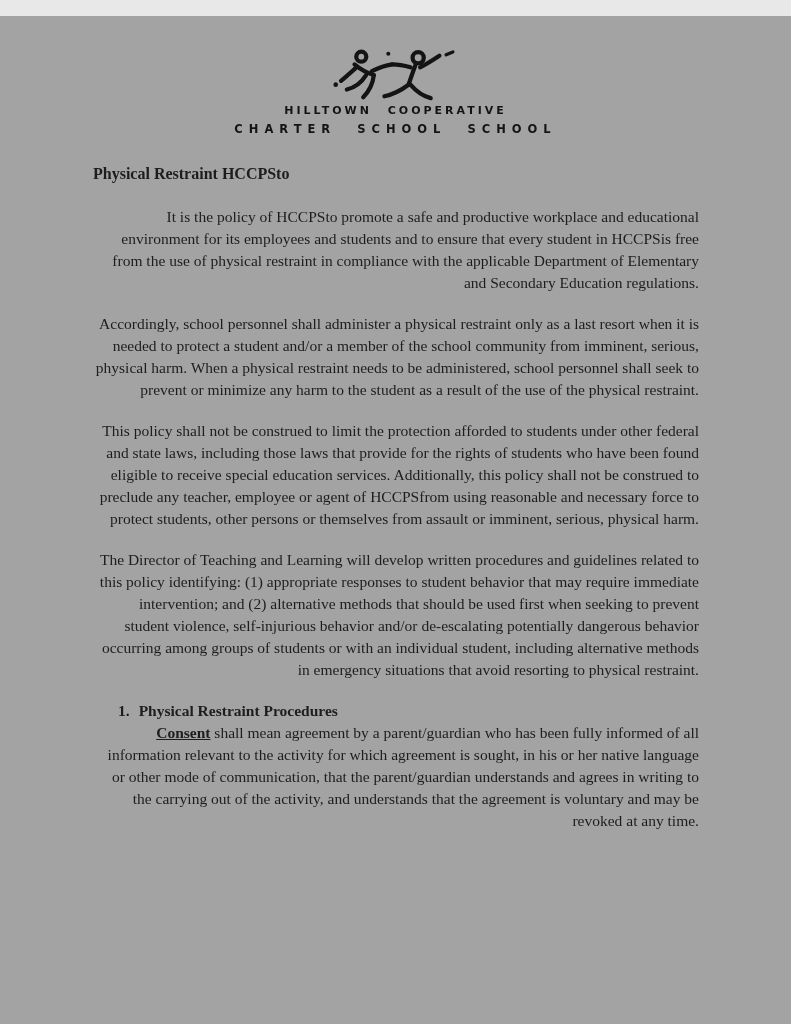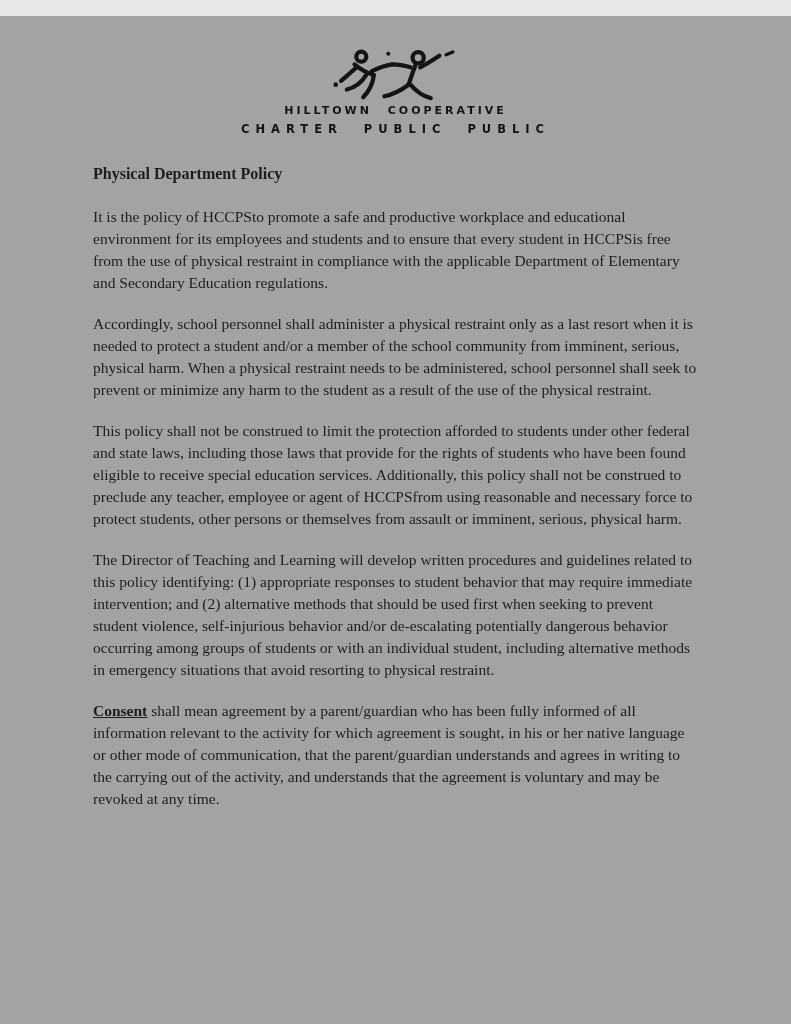--- a/index.html
+++ b/index.html
@@ -67,21 +67,21 @@
     margin-right: 9px;
   }
   .num-bold {
     font-weight: bold;
     margin-right: 9px;
   }
   .hd-bold { font-weight: bold; }
   .hd-italic { font-style: italic; }
   .doc p.body-para {
     margin: 0 0 19px 0;
-    text-align: left;
+    text-align: right;
   }
   .section-gap {
     margin-top: 16px;
   }
   .term {
     font-weight: bold;
     text-decoration: underline;
   }
 </style>
 </head>
@@ -108,34 +108,37 @@
         <path d="M85,37 C91,44 98,49 106,51"></path>
 
         <path d="M122,6 L129,3" stroke-width="3.4"></path>
       </g>
       <g fill="#141414" stroke="none">
         <circle cx="62" cy="5" r="2.1"></circle>
         <circle cx="7.5" cy="37" r="2.4"></circle>
       </g>
     </svg>
     <div class="school-name-line1">HILLTOWN COOPERATIVE</div>
-    <div class="school-name-line2">CHARTER PUBLIC PUBLIC</div>
+    <div class="school-name-line2">CHARTER SCHOOL SCHOOL</div>
   </div>
 
   <div class="doc">
 
-    <p class="doc-title">Physical Department Policy</p>
+    <p class="doc-title">Physical Restraint HCCPSto</p>
 
 
     <p class="body-para">It is the policy of HCCPSto promote a safe and productive workplace and educational environment for its employees and students and to ensure that every student in HCCPSis free from the use of physical restraint in compliance with the applicable Department of Elementary and Secondary Education regulations.</p>
 
     <p class="body-para">Accordingly, school personnel shall administer a physical restraint only as a last resort when it is needed to protect a student and/or a member of the school community from imminent, serious, physical harm. When a physical restraint needs to be administered, school personnel shall seek to prevent or minimize any harm to the student as a result of the use of the physical restraint.</p>
 
     <p class="body-para">This policy shall not be construed to limit the protection afforded to students under other federal and state laws, including those laws that provide for the rights of students who have been found eligible to receive special education services. Additionally, this policy shall not be construed to preclude any teacher, employee or agent of HCCPSfrom using reasonable and necessary force to protect students, other persons or themselves from assault or imminent, serious, physical harm.</p>
 
     <p class="body-para">The Director of Teaching and Learning will develop written procedures and guidelines related to this policy identifying: (1) appropriate responses to student behavior that may require immediate intervention; and (2) alternative methods that should be used first when seeking to prevent student violence, self-injurious behavior and/or de-escalating potentially dangerous behavior occurring among groups of students or with an individual student, including alternative methods in emergency situations that avoid resorting to physical restraint.</p>
 
+    <div class="list-heading indent-1b section-gap">
+      <span class="num-bold">1.</span><span class="hd-bold">Physical Restraint Procedures</span>
+    </div>
 
 
     <p class="body-para"><span class="term">Consent</span><span> shall mean agreement by a parent/guardian who has been fully informed of all information relevant to the activity for which agreement is sought, in his or her native language or other mode of communication, that the parent/guardian understands and agrees in writing to the carrying out of the activity, and understands that the agreement is voluntary and may be revoked at any time.</span></p>
 
   </div>
 </div>
 
 </body></html>

